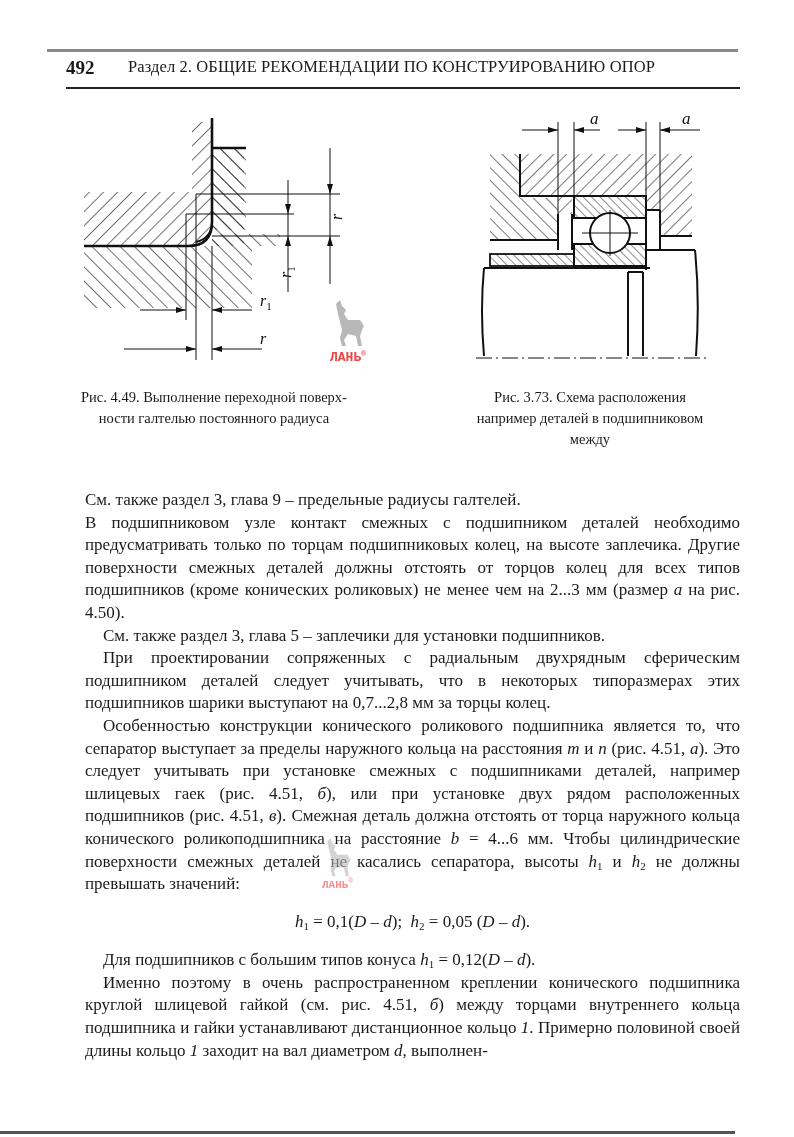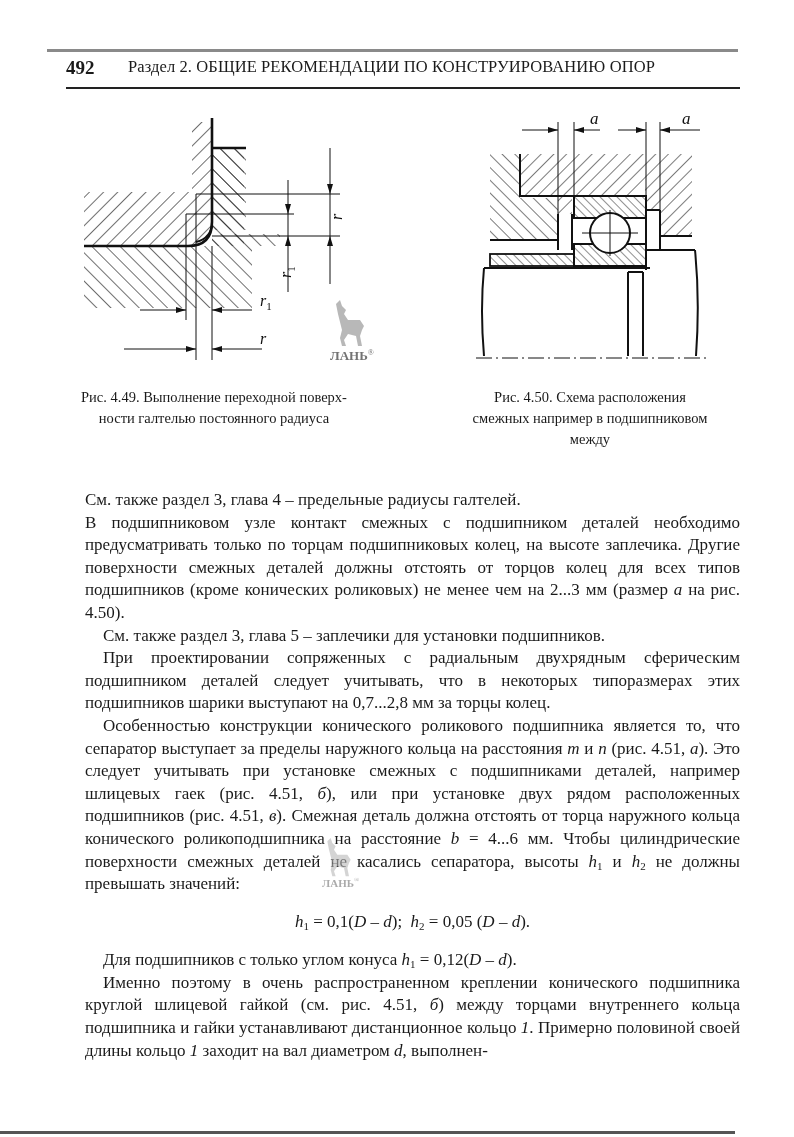--- a/index.html
+++ b/index.html
@@ -13,21 +13,21 @@
 
   .fig { position:absolute; }
   .fig svg { display:block; }
   #fig449 { left:84px; top:112px; width:316px; height:260px; }
   #fig450 { left:470px; top:110px; width:252px; height:262px; }
 
   .caption { position:absolute; font-weight:normal; font-size:14.5px; text-align:center; line-height:21px; }
   #cap449 { left:64px; top:387px; width:300px; }
   #cap450 { left:440px; top:387px; width:300px; }
 
-  .watermark { position:absolute; color:#737373; font-family:Liberation Serif, serif; font-weight:bold; }
+  .watermark { position:absolute; color:#ef4444; font-family:Liberation Mono, monospace; font-weight:bold; }
 
   .text { position:absolute; left:85px; top:489px; width:655px; font-size:17px; line-height:22.6px; text-align:justify; }
   .text p { margin:0; text-indent:0; }
   .text .i { font-style:italic; }
   .formula { text-align:center; margin:15px 0 16px 0 !important; font-size:17px; }
   .bottom-rule { position:absolute; left:0; top:1131px; width:735px; height:3px; background:#555; }
 </style>
 </head>
 <body>
 
@@ -182,33 +182,33 @@
       <text x="212" y="14">a</text>
     </g>
   </svg>
 </div>
 
 <div class="caption" id="cap449">
   <div>Рис. 4.49. Выполнение переходной поверх-</div>
   <div>ности галтелью постоянного радиуса</div>
 </div>
 <div class="caption" id="cap450">
-  <div>Рис. 4.50. Схема расположения</div>
-  <div>смежных например в подшипниковом</div>
+  <div>Рис. 3.73. Схема расположения</div>
+  <div>например деталей в подшипниковом</div>
   <div>между</div>
 </div>
 
 <div class="text">
-  <p style="text-indent:0;"><span>См. также раздел 3, глава 4 – предельные радиусы галтелей.</span></p>
+  <p style="text-indent:0;"><span>См. также раздел 3, глава 9 – предельные радиусы галтелей.</span></p>
   <p style="text-indent:0;"><span>В подшипниковом узле контакт смежных с подшипником деталей необходимо предусматривать только по торцам подшипниковых колец, на высоте заплечика. Другие поверхности смежных деталей должны отстоять от торцов колец для всех типов подшипников (кроме конических роликовых) не менее чем на 2...3 мм (размер </span><span class="i">a</span><span> на рис. 4.50).</span></p>
   <p><span>См. также раздел 3, глава 5 – заплечики для установки подшипников.</span></p>
   <p><span>При проектировании сопряженных с радиальным двухрядным сферическим подшипником деталей следует учитывать, что в некоторых типоразмерах этих подшипников шарики выступают на 0,7...2,8 мм за торцы колец.</span></p>
   <p><span>Особенностью конструкции конического роликового подшипника является то, что сепаратор выступает за пределы наружного кольца на расстояния </span><span class="i">m</span><span> и </span><span class="i">n</span><span> (рис. 4.51, </span><span class="i">а</span><span>). Это следует учитывать при установке смежных с подшипниками деталей, например шлицевых гаек (рис. 4.51, </span><span class="i">б</span><span>), или при установке двух рядом расположенных подшипников (рис. 4.51, </span><span class="i">в</span><span>). Смежная деталь должна отстоять от торца наружного кольца конического роликоподшипника на расстояние </span><span class="i">b</span><span> = 4...6 мм. Чтобы цилиндрические поверхности смежных деталей не касались сепаратора, высоты </span><span class="i">h</span><sub>1</sub><span> и </span><span class="i">h</span><sub>2</sub><span> не должны превышать значений:</span></p>
   <p class="formula"><span class="i">h</span><sub>1</sub><span> = 0,1(</span><span class="i">D</span><span> – </span><span class="i">d</span><span>);</span>&nbsp;&nbsp;<span class="i">h</span><sub>2</sub><span> = 0,05 (</span><span class="i">D</span><span> – </span><span class="i">d</span><span>).</span></p>
-  <p><span>Для подшипников с только углом конуса </span><span class="i">h</span><sub>1</sub><span> = 0,12(</span><span class="i">D</span><span> – </span><span class="i">d</span><span>).</span></p>
+  <p><span>Для подшипников с большим типов конуса </span><span class="i">h</span><sub>1</sub><span> = 0,12(</span><span class="i">D</span><span> – </span><span class="i">d</span><span>).</span></p>
   <p><span>Именно поэтому в очень распространенном креплении конического подшипника круглой шлицевой гайкой (см. рис. 4.51, </span><span class="i">б</span><span>) между торцами внутреннего кольца подшипника и гайки устанавливают дистанционное кольцо </span><span class="i">1</span><span>. Примерно половиной своей длины кольцо </span><span class="i">1</span><span> заходит на вал диаметром </span><span class="i">d</span><span>, выполнен-</span></p>
 </div>
 
 <div class="watermark" style="left:322px; top:838px; width:50px; height:60px; opacity:0.6;">
   <svg width="34" height="40" viewBox="0 0 40 48">
     <path d="M6 4 L10 0 L12 6 L16 10 L14 14 L18 20 L30 20 L34 26 L32 30 L30 36 L32 46 L28 46 L26 36 L18 34 L14 40 L16 46 L12 46 L10 38 L12 30 L10 22 L8 14 Z" fill="#b8b8b8"></path>
   </svg>
   <div style="font-size:11px; margin-top:-6px;"><span>ЛАНЬ</span><sup style="font-size:7px; font-weight:normal;">®</sup></div>
 </div>
 

